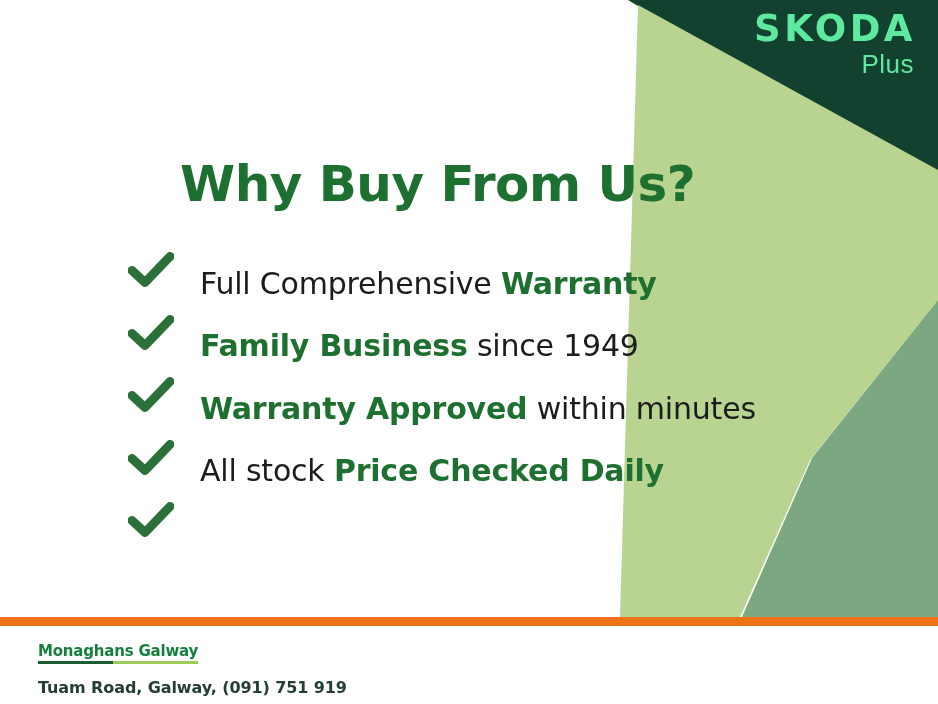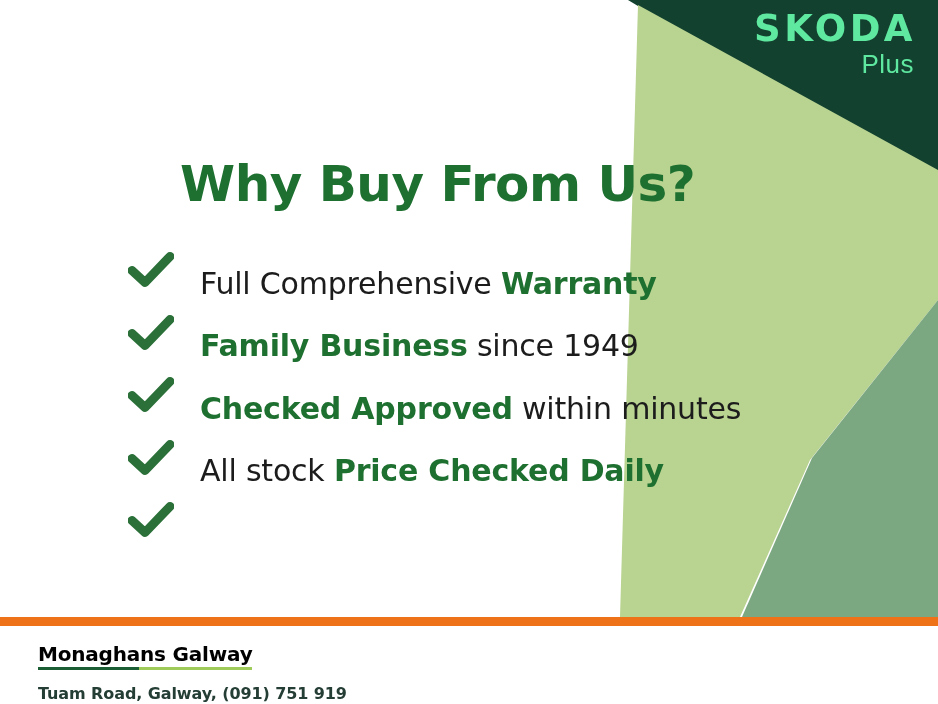--- a/index.html
+++ b/index.html
@@ -120,23 +120,23 @@
   
   #footer {
     position: absolute;
     left: 38px;
     top: 642px;
     z-index: 6;
   }
   #dealer-name {
     position: relative;
     display: inline-block;
-    font-size: 20px;
-    font-weight: 700;
-    color: #000000;
+    font-size: 15px;
+    font-weight: 700;
+    color: #15803d;
     letter-spacing: -0.2px;
     padding-bottom: 4px;
     font-family: "DejaVu Sans", sans-serif;
   }
   #dealer-name .rule {
     position: absolute;
     left: 0;
     bottom: 0;
     width: 100%;
     height: 3px;
@@ -187,21 +187,21 @@
       <li class="benefit-row">
         <span class="check-icon"><svg viewBox="0 0 46 36" width="46" height="36" aria-hidden="true">
             <path d="M4 19.5 L17 31.5 L42 5.5" fill="none" stroke="#2A7038" stroke-width="9" stroke-linecap="round" stroke-linejoin="round"></path>
           </svg></span>
         <span class="benefit-text"><span class="em">Family Business</span><span> since 1949</span></span>
       </li>
       <li class="benefit-row">
         <span class="check-icon"><svg viewBox="0 0 46 36" width="46" height="36" aria-hidden="true">
             <path d="M4 19.5 L17 31.5 L42 5.5" fill="none" stroke="#2A7038" stroke-width="9" stroke-linecap="round" stroke-linejoin="round"></path>
           </svg></span>
-        <span class="benefit-text"><span class="em">Checked Approved</span><span> within minutes</span></span>
+        <span class="benefit-text"><span class="em">Warranty Approved</span><span> within minutes</span></span>
       </li>
       <li class="benefit-row">
         <span class="check-icon"><svg viewBox="0 0 46 36" width="46" height="36" aria-hidden="true">
             <path d="M4 19.5 L17 31.5 L42 5.5" fill="none" stroke="#2A7038" stroke-width="9" stroke-linecap="round" stroke-linejoin="round"></path>
           </svg></span>
         <span class="benefit-text"><span>All stock </span><span class="em">Price Checked Daily</span></span>
       </li>
       <li class="benefit-row">
         <span class="check-icon"><svg viewBox="0 0 46 36" width="46" height="36" aria-hidden="true">
             <path d="M4 19.5 L17 31.5 L42 5.5" fill="none" stroke="#2A7038" stroke-width="9" stroke-linecap="round" stroke-linejoin="round"></path>

